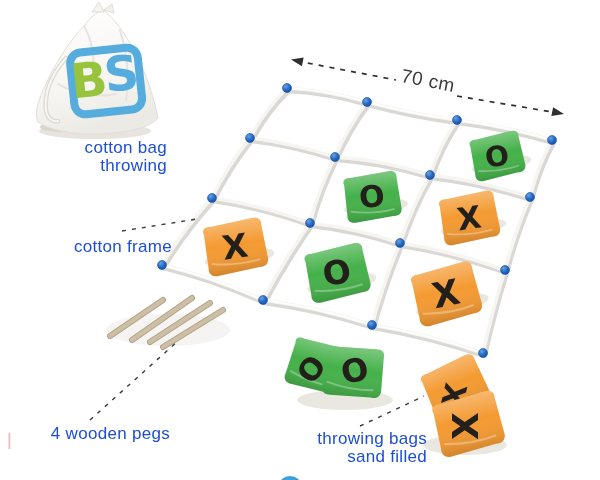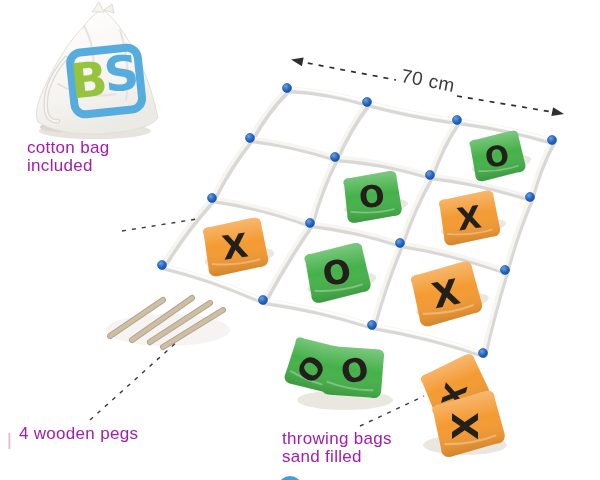--- a/index.html
+++ b/index.html
@@ -1,20 +1,20 @@
 <!DOCTYPE html>
 <html><head>
 <meta charset="utf-8">
 <style>
   html,body{margin:0;padding:0;background:#fff;}
   .stage{position:relative;width:600px;height:480px;background:#ffffff;overflow:hidden;
          font-family:"Liberation Sans",sans-serif;}
   .stage svg{position:absolute;left:0;top:0;}
-  .label{position:absolute;color:#a21caf;font-size:17px;line-height:18px;
-         text-align:left;letter-spacing:.3px;}
+  .label{position:absolute;color:#1d4ed8;font-size:17px;line-height:18px;
+         text-align:right;letter-spacing:.3px;}
   .dim-label{position:absolute;color:#3b3b3b;font-size:19px;letter-spacing:.5px;
          transform:rotate(11deg);text-align:center;}
   .rope-shadow{fill:none;stroke:#d9d8d5;stroke-width:5.5;stroke-linecap:round;}
   .rope{fill:none;stroke:#f6f5f2;stroke-width:3.6;stroke-linecap:round;}
   .rope-hi{fill:none;stroke:#ffffff;stroke-width:1.6;stroke-linecap:round;}
   .peg{fill:url(#pegGrad);stroke:#1a4f9c;stroke-width:.6;}
   .leader{fill:none;stroke:#3a3a3a;stroke-width:1.4;stroke-dasharray:4 6;}
   .dimline{fill:none;stroke:#2f2f2f;stroke-width:1.7;stroke-dasharray:5 6;}
   .arrowhead{fill:#2f2f2f;}
   .bag-letter{font-family:"DejaVu Sans",sans-serif;font-weight:bold;fill:#23201c;
@@ -199,25 +199,26 @@
     <path class="leader" d="M122,231 L197,219"></path>
     <path class="leader" d="M90,420 L178,341"></path>
     <path class="leader" d="M360,426 L424,396"></path>
 
     <rect x="8.5" y="433" width="1.8" height="16" fill="#e9bcc3"></rect>
     <ellipse cx="290" cy="485" rx="11" ry="9" fill="#3ba0dc"></ellipse>
   </svg>
 
   <div class="label" style="left:27px;top:139px;width:140px;">
     <div>cotton bag</div>
-    <div>included</div>
+    <div>throwing</div>
   </div>
 
-
-  <div class="label" style="left:19px;top:425px;width:145px;">4 wooden pegs</div>
+  <div class="label" style="left:22px;top:238px;width:150px;">cotton frame</div>
+
+  <div class="label" style="left:25px;top:425px;width:145px;">4 wooden pegs</div>
 
   <div class="label" style="left:282px;top:430px;width:145px;">
     <div>throwing bags</div>
     <div>sand filled</div>
   </div>
 
   <div class="dim-label" style="left:395px;top:70px;width:66px;">70 cm</div>
 
 </div>
 

